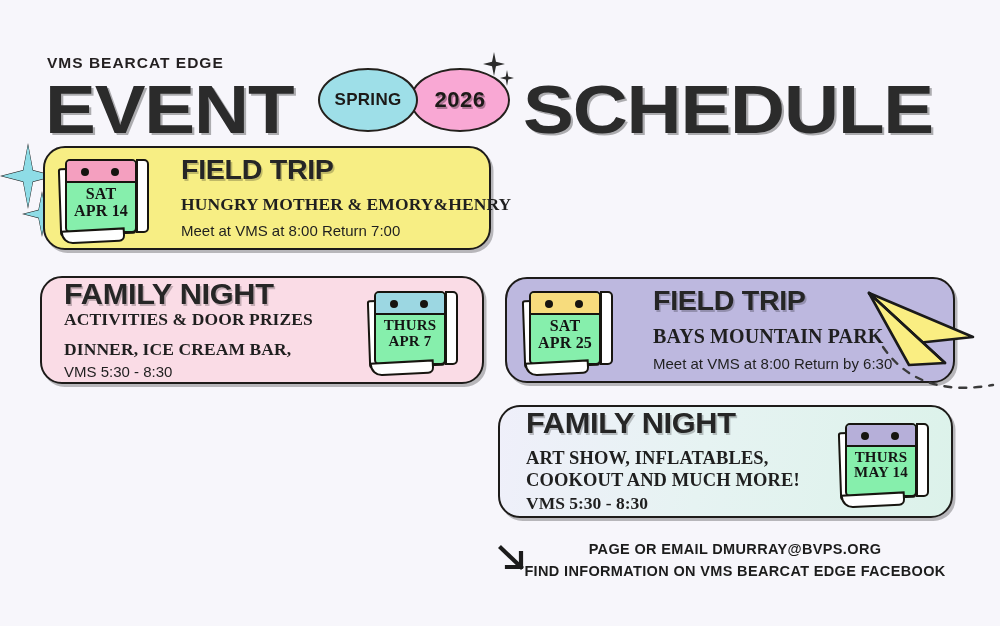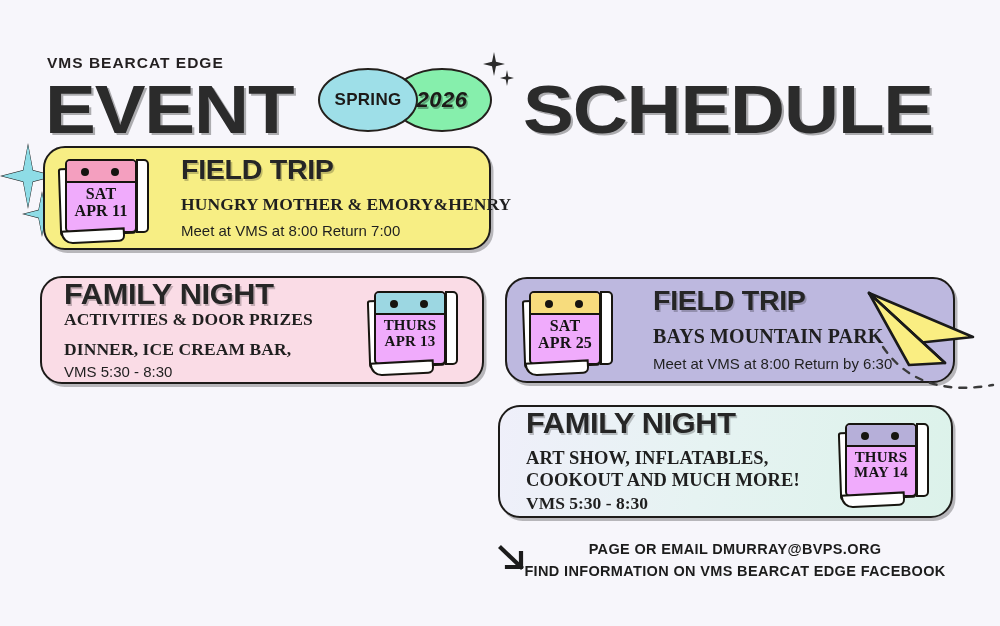--- a/index.html
+++ b/index.html
@@ -49,22 +49,22 @@
     top: 0;
     width: 100px; height: 64px;
     border-radius: 50%;
     border: 2.2px solid #23201C;
     display: flex; align-items: center; justify-content: center;
     font-weight: bold;
     color: #1C1A18;
     font-family: "Liberation Sans", sans-serif;
   }
   #badge-spring { left: 0; background: #9EDFE8; font-size: 17px; letter-spacing: 0.3px; z-index: 2; }
-  #badge-year   { left: 74px; background: #86efac; font-size: 22px; letter-spacing: 0.5px; z-index: 1;
-                  text-shadow: 1.5px 1.5px 0 rgba(0,0,0,0.30); font-style: italic; }
+  #badge-year   { left: 92px; background: #f9a8d4; font-size: 22px; letter-spacing: 0.5px; z-index: 1;
+                  text-shadow: 1.5px 1.5px 0 rgba(0,0,0,0.30); }
 
   
   .spark {
     position: absolute;
     background: #8EDCE6;
     clip-path: polygon(50% 0%, 59% 41%, 100% 50%, 59% 59%, 50% 100%, 41% 59%, 0% 50%, 41% 41%);
   }
   .spark.dark { background: #2B2B2B; }
   #spark-head-1 { left: 483px; top: 52px; width: 22px; height: 24px; }
   #spark-head-2 { left: 500px; top: 70px; width: 14px; height: 16px; }
@@ -134,21 +134,21 @@
     position: absolute; left: 0; top: 12px; width: 76px; height: 68px;
     background: #FFFFFF; border: 2.4px solid #17150F; border-radius: 3px;
     transform: rotate(-2deg);
   }
   .cal .spine {
     position: absolute; right: 6px; top: 4px; width: 13px; height: 74px;
     background: #FFFFFF; border: 2.4px solid #17150F; border-radius: 0 5px 5px 0;
   }
   .cal .sheet {
     position: absolute; left: 6px; top: 4px; width: 72px; height: 74px;
-    background: #f0abfc; border: 2.4px solid #17150F; border-radius: 5px;
+    background: #86efac; border: 2.4px solid #17150F; border-radius: 5px;
     overflow: hidden;
   }
   .cal .band {
     position: absolute; left: 0; top: 0; width: 100%; height: 22px;
     border-bottom: 2.4px solid #17150F;
   }
   .cal .ring {
     position: absolute; top: 7px; width: 8px; height: 8px;
     border-radius: 50%; background: #16140F;
   }
@@ -218,21 +218,21 @@
     <div class="cal">
       <div class="back-sheet"></div>
       <div class="spine"></div>
       <div class="sheet">
         <div class="band" style="background:#F49FBF;">
           <div class="ring a"></div>
           <div class="ring b"></div>
         </div>
         <div class="cal-text">
           <div>SAT</div>
-          <div>APR 11</div>
+          <div>APR 14</div>
         </div>
       </div>
       <div class="curl"></div>
     </div>
 
     <div class="card-body" style="margin-left:26px;">
       <div class="evt-title">FIELD TRIP</div>
       <div class="evt-sub">HUNGRY MOTHER &amp; EMORY&amp;HENRY</div>
       <div class="evt-meta">Meet at VMS at 8:00 Return 7:00</div>
     </div>
@@ -250,21 +250,21 @@
     <div class="cal" style="margin-right:4px;">
       <div class="back-sheet"></div>
       <div class="spine"></div>
       <div class="sheet">
         <div class="band" style="background:#9CD7E2;">
           <div class="ring a"></div>
           <div class="ring b"></div>
         </div>
         <div class="cal-text" style="font-size:15px;">
           <div>THURS</div>
-          <div>APR 13</div>
+          <div>APR 7</div>
         </div>
       </div>
       <div class="curl"></div>
     </div>
   </div>
 
   <div class="card" id="card-3" style="left:505px; top:277px; width:450px; height:106px; background:#BDB8DF; padding:0 18px 0 16px;">
 
     <div class="cal">
       <div class="back-sheet"></div>

